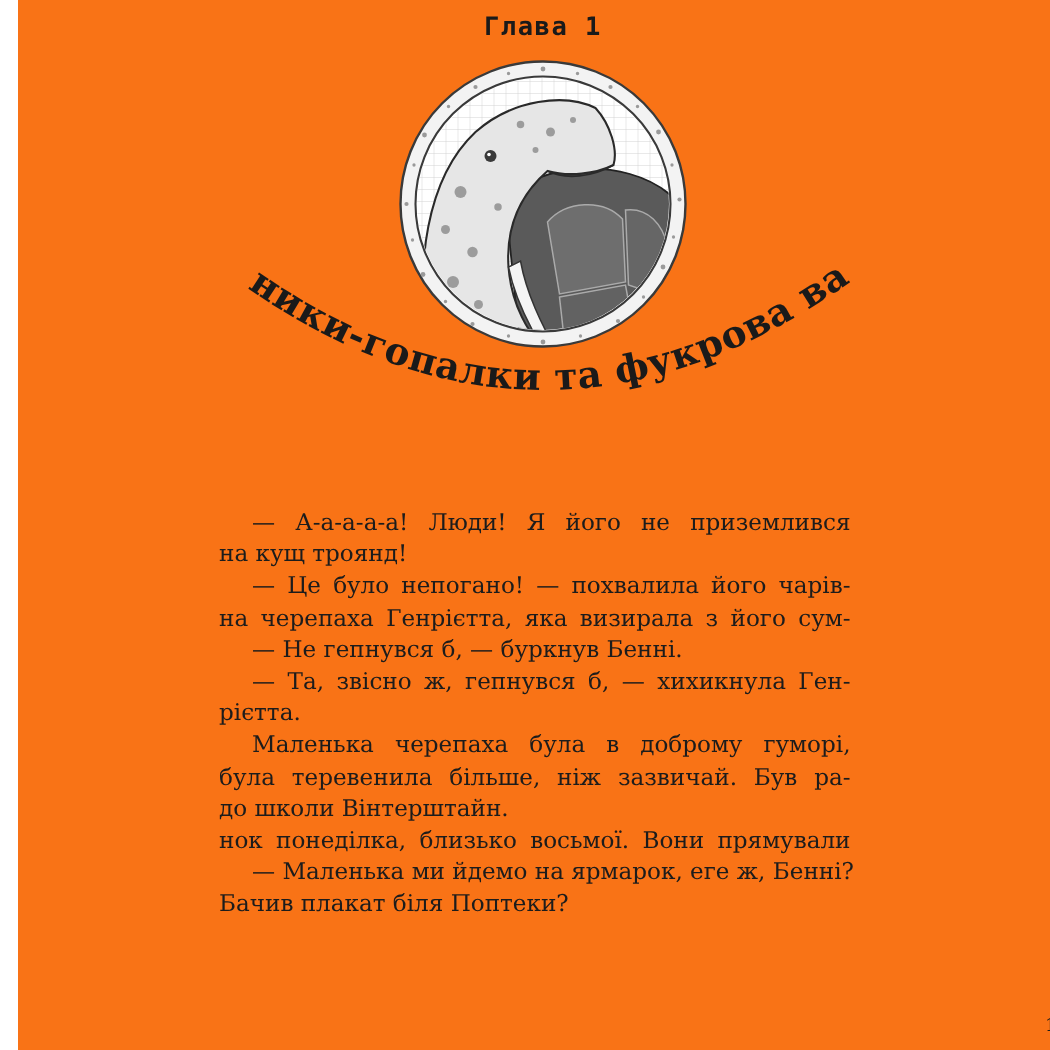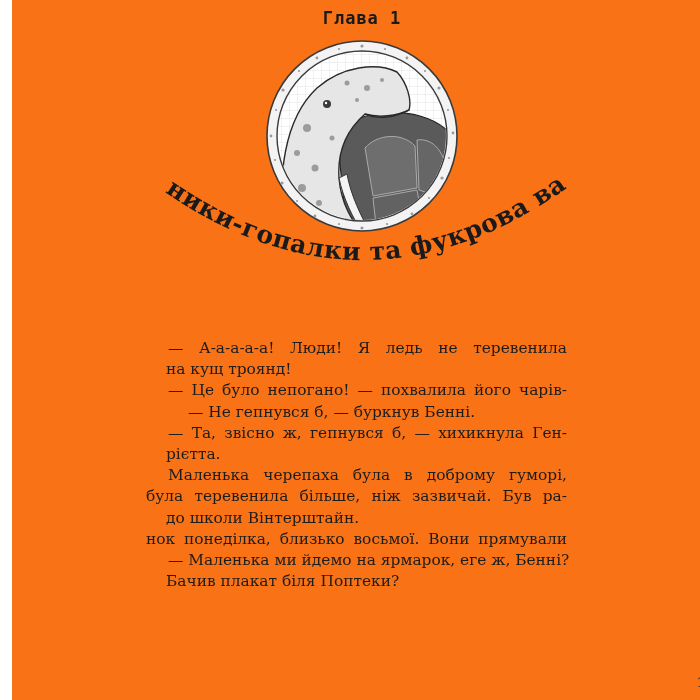--- a/index.html
+++ b/index.html
@@ -59,21 +59,20 @@
     }
     .line {
       display: block;
       white-space: nowrap;
       text-align: justify;
       text-align-last: justify;
       height: 21.2px;
     }
     .line.last {
       text-align-last: left;
-      margin-left: 20px;
     }
     .line.indent {
       padding-left: 22px;
     }
     .page-number {
       position: absolute;
       top: 676px;
       left: 0;
       width: 700px;
       text-align: right;
@@ -163,23 +162,24 @@
   <svg class="chapter-title" viewBox="0 0 700 300" xmlns="http://www.w3.org/2000/svg">
     <defs>
       <path id="titleArc" d="M150 190 Q350 330 552 190"></path>
     </defs>
     <text font-family="DejaVu Serif, Liberation Serif, serif" font-size="25" font-weight="bold" fill="#1a1a1a" letter-spacing="0.5">
       <textPath href="#titleArc" startOffset="50%" text-anchor="middle">Коники-гопалки та фукрова вата</textPath>
     </text>
   </svg>
 
   <div class="body-text">
-    <span class="line indent">— А-а-а-а-а! Люди! Я ледь не теревенила</span>
+    <span class="line indent">— А-а-а-а-а! Люди! Я його не приземлився</span>
     <span class="line last">на кущ троянд!</span>
     <span class="line indent">— Це було непогано! — похвалила його чарів-</span>
+    <span class="line">на черепаха Генрієтта, яка визирала з його сум-</span>
     <span class="line indent last">— Не гепнувся б, — буркнув Бенні.</span>
     <span class="line indent">— Та, звісно ж, гепнувся б, — хихикнула Ген-</span>
     <span class="line last">рієтта.</span>
     <span class="line indent">Маленька черепаха була в доброму гуморі,</span>
     <span class="line">була теревенила більше, ніж зазвичай. Був ра-</span>
     <span class="line last">до школи Вінтерштайн.</span>
     <span class="line">нок понеділка, близько восьмої. Вони прямували</span>
     <span class="line indent">— Маленька ми йдемо на ярмарок, еге ж, Бенні?</span>
     <span class="line last">Бачив плакат біля Поптеки?</span>
   </div>

